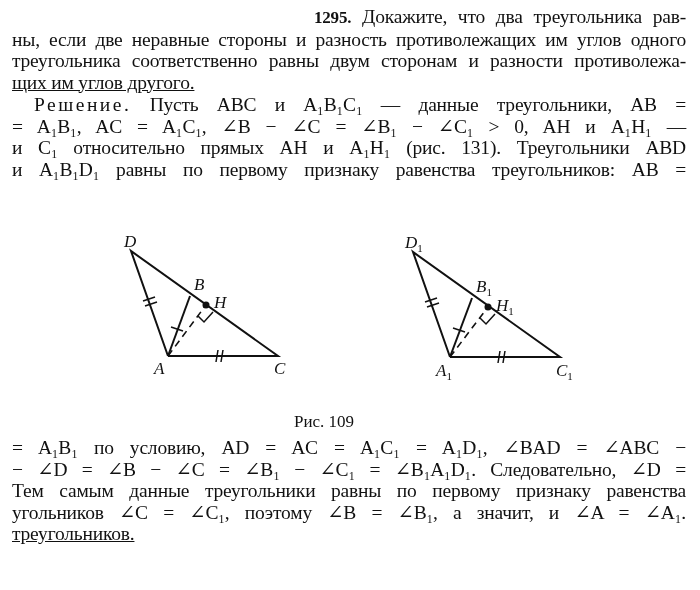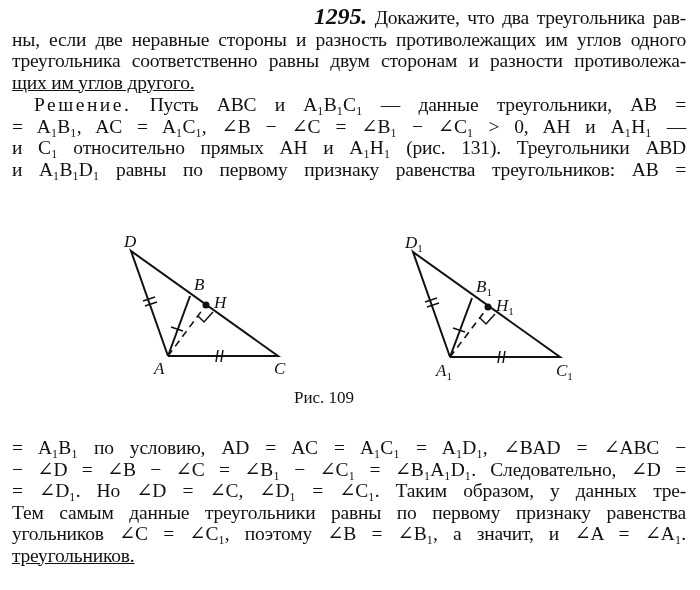--- a/index.html
+++ b/index.html
@@ -2,24 +2,24 @@
 <html><head>
 <meta charset="utf-8">
 <style>
   html, body { margin: 0; padding: 0; background: #ffffff; }
   body { width: 700px; height: 590px; position: relative; overflow: hidden;
          font-family: "Liberation Serif", "DejaVu Serif", serif; color: #111; }
   .para { position: absolute; left: 12px; width: 674px; font-size: 19.5px; line-height: 21.5px;
           text-align: justify; letter-spacing: -0.2px; }
   .line { display: block; white-space: nowrap; text-align-last: justify; }
   .line.last { text-align-last: left; text-decoration: underline; }
-  .num { font-weight: bold; font-size: 24px; font-style: italic; }
+  .num { font-weight: bold; font-size: 17px; }
   .spaced { letter-spacing: 2.5px; }
   .fig { position: absolute; left: 0; top: 0; }
-  .caption { position: absolute; top: 388px; left: 0; width: 648px; text-align: center;
+  .caption { position: absolute; top: 412px; left: 0; width: 648px; text-align: center;
              font-size: 17px; }
 </style>
 </head>
 <body>
 
 <div class="para" style="top:6px;">
   <span class="line" style="padding-left:302px;">
     <span class="num">1295.</span>
     <span>Докажите, что два треугольника рав-</span>
   </span>
@@ -78,17 +78,16 @@
     <text x="436" y="376">A<tspan font-style="normal" font-size="11" dy="4">1</tspan></text>
     <text x="556" y="376">C<tspan font-style="normal" font-size="11" dy="4">1</tspan></text>
   </g>
 </svg>
 
 <div class="caption">Рис. 109</div>
 
 <div class="para" style="top:437px;">
   <span class="line">= A₁B₁ по условию, AD = AC = A₁C₁ = A₁D₁, ∠BAD = ∠ABC −</span>
   <span class="line">− ∠D = ∠B − ∠C = ∠B₁ − ∠C₁ = ∠B₁A₁D₁. Следовательно, ∠D =</span>
-  <span class="line">= ∠D₁. Но ∠D = ∠C, ∠D₁ = ∠C₁. Таким образом, у данных тре-</span>
   <span class="line">Тем самым данные треугольники равны по первому признаку равенства</span>
   <span class="line">угольников ∠C = ∠C₁, поэтому ∠B = ∠B₁, а значит, и ∠A = ∠A₁.</span>
   <span class="line last">треугольников.</span>
 </div>
 
 </body></html>

